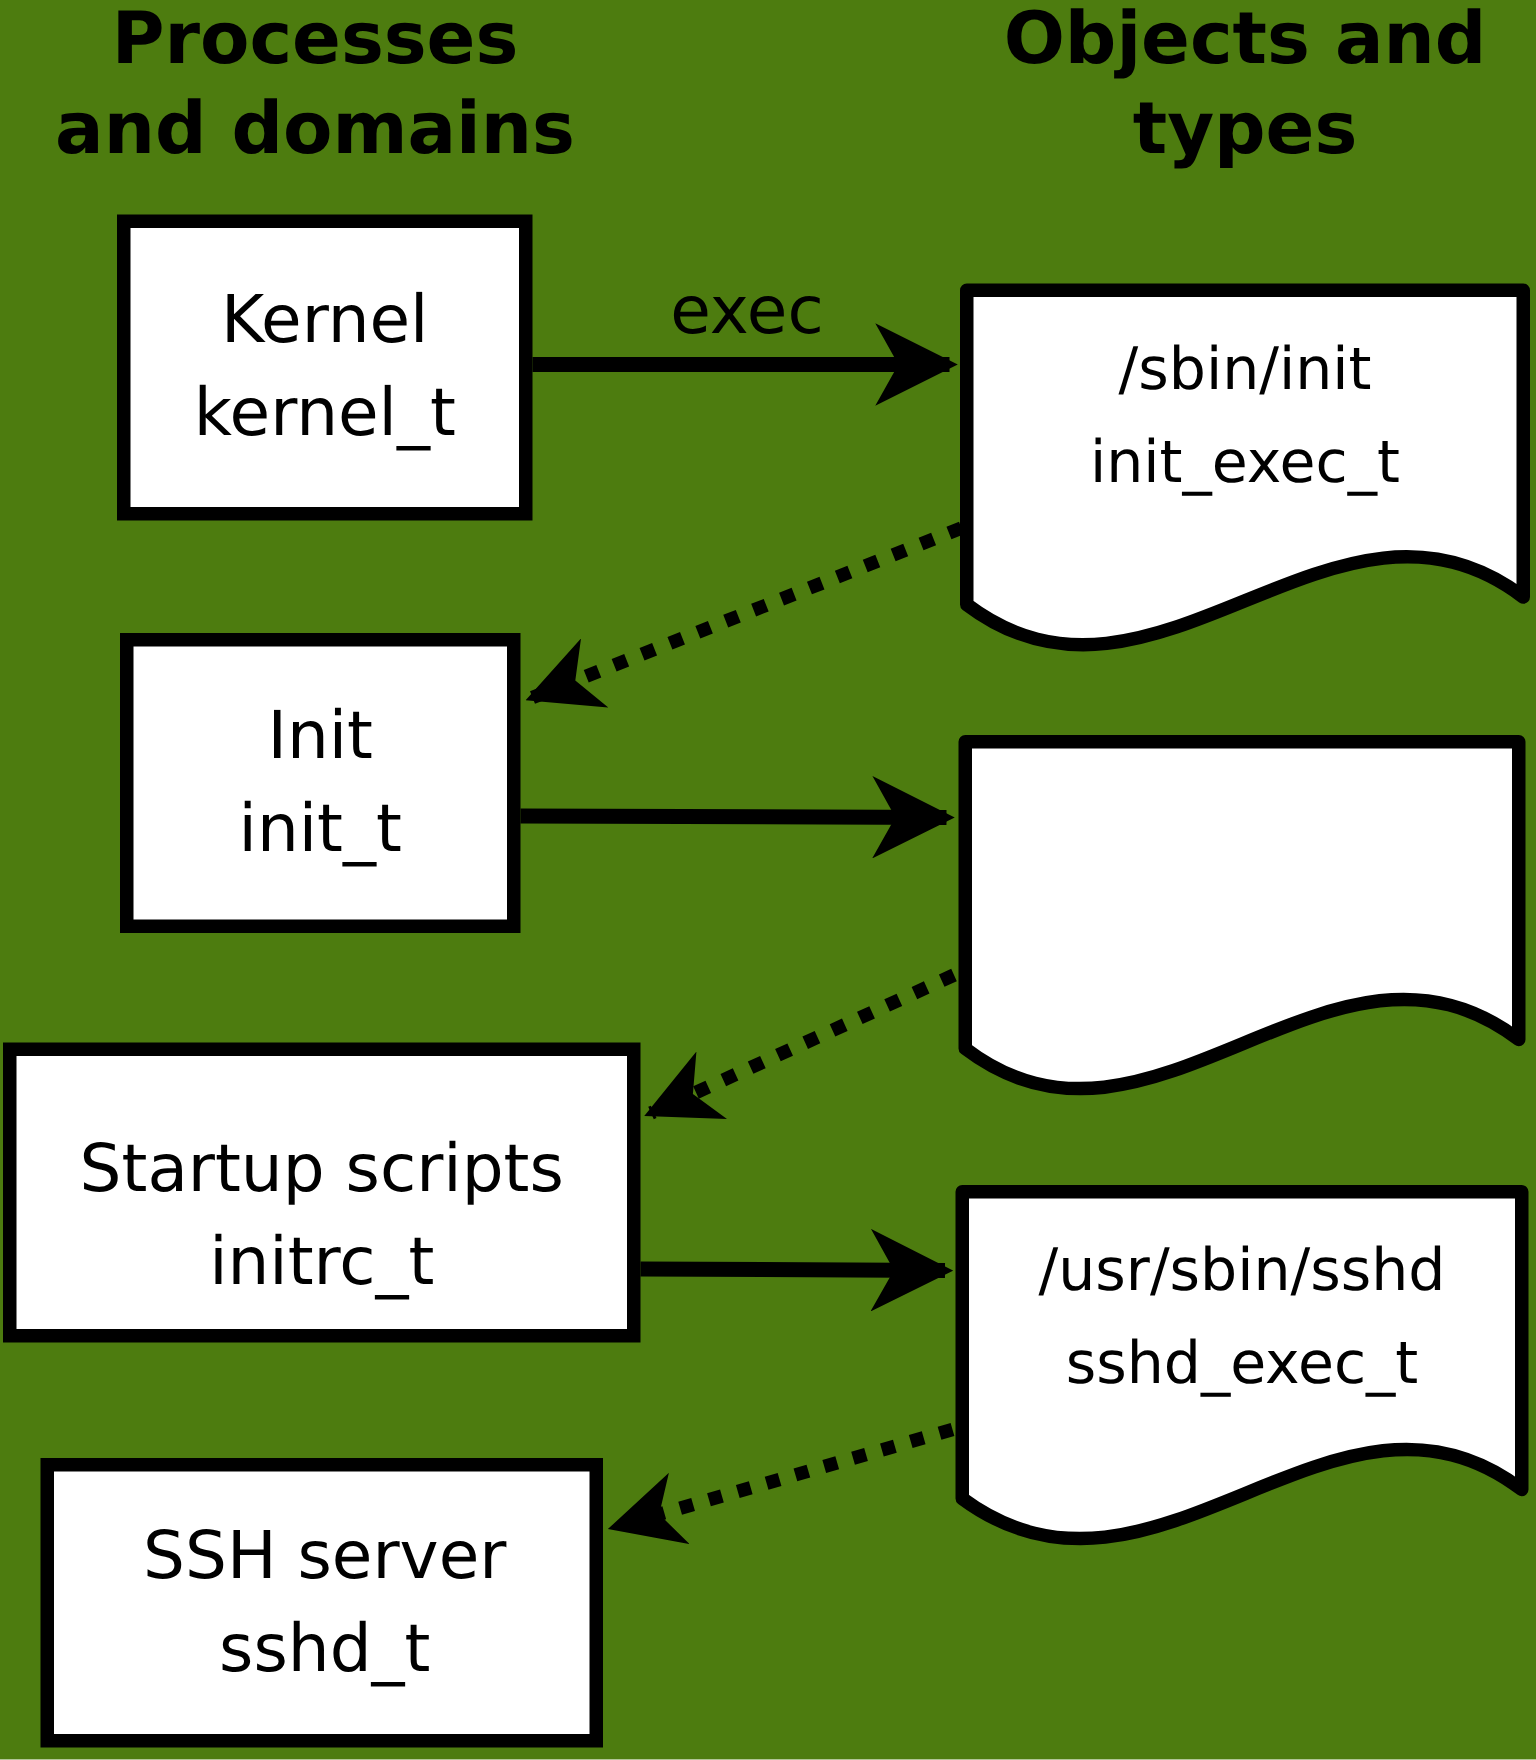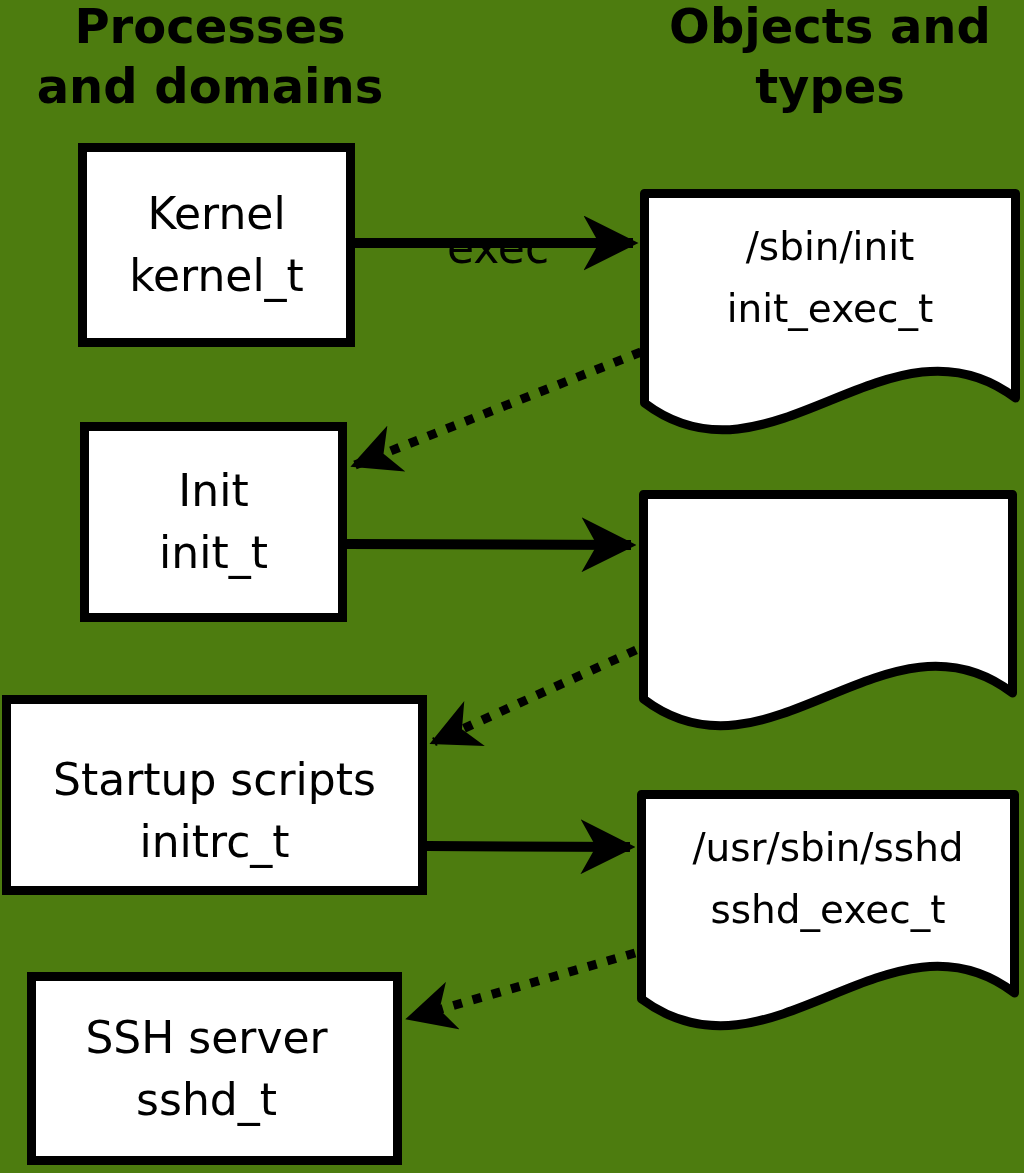--- a/index.html
+++ b/index.html
@@ -48,21 +48,20 @@
     font-size: 39px;
     line-height: 62px;
     white-space: nowrap;
   }
   .edge-label {
     position: absolute;
     text-align: center;
     font-size: 44px;
     line-height: 48px;
     white-space: nowrap;
-    margin-top: 40px;
   }
 </style>
 </head>
 <body>
 
 <div id="canvas">
 
   <svg id="shapes" viewBox="0 0 1024 1173" xmlns="http://www.w3.org/2000/svg">
     <defs>
       <marker id="head" viewBox="0 0 10 10" refX="9" refY="5" markerWidth="5.5" markerHeight="5.5" orient="auto">
@@ -102,21 +101,21 @@
     <span>kernel_t</span>
   </div>
   <div class="node-label" style="left:89px; top:431px; width:249px; height:182px;text-align:center;">
     <span>Init</span>
     <span>init_t</span>
   </div>
   <div class="node-label" style="left:11px; top:704px; width:407px; height:214px;">
     <span>Startup scripts</span>
     <span>initrc_t</span>
   </div>
-  <div class="node-label" style="left:28px; top:981px; width:357px; height:175px;">
+  <div class="node-label" style="left:38px; top:981px; width:357px; height:175px;">
     <span>SSH server</span>
     <span>sshd_t</span>
   </div>
 
   <div class="doc-label" style="left:640px; top:216px; width:380px;">
     <div>/sbin/init</div>
     <div>init_exec_t</div>
   </div>
   <div class="doc-label" style="left:637px; top:817px; width:382px;">
     <div>/usr/sbin/sshd</div>

